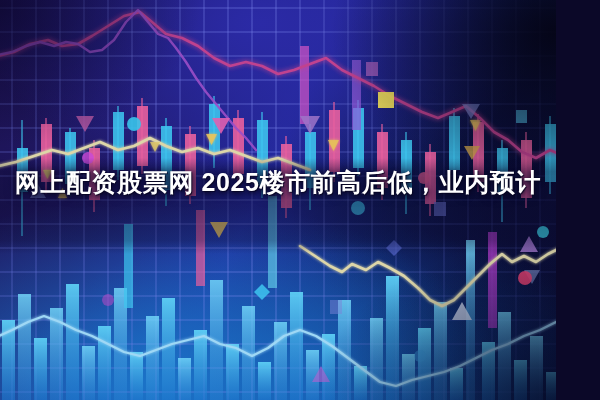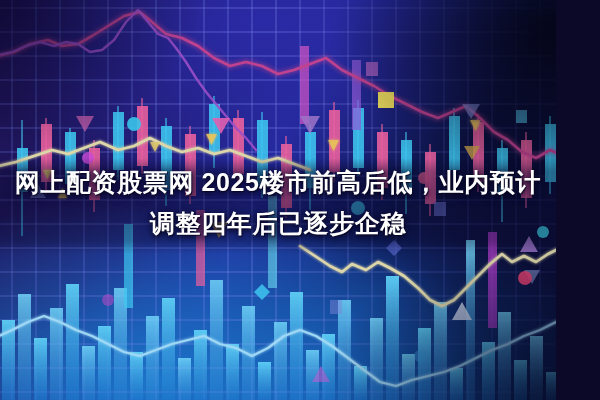--- a/index.html
+++ b/index.html
@@ -290,16 +290,15 @@
       </g>
     </svg>
   </div>
 
   <div class="layer" id="bg-vignette"></div>
 
   <div id="text-scrim"></div>
 
   <div id="headline">
     <span class="ln">网上配资股票网 2025楼市前高后低，业内预计</span>
-    <span class="ln">调整四年后已逐步企稳</span>
   </div>
 
 </div>
 
 </body></html>

